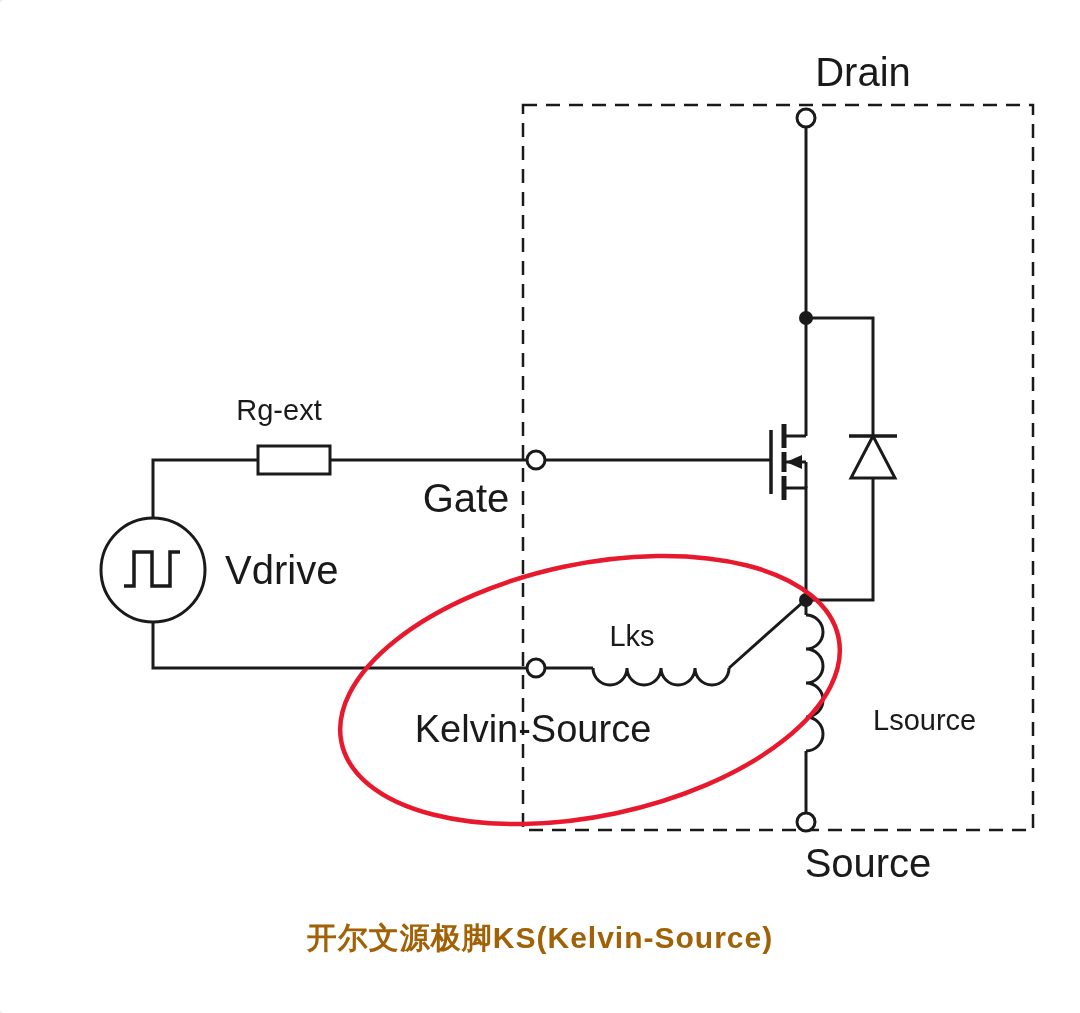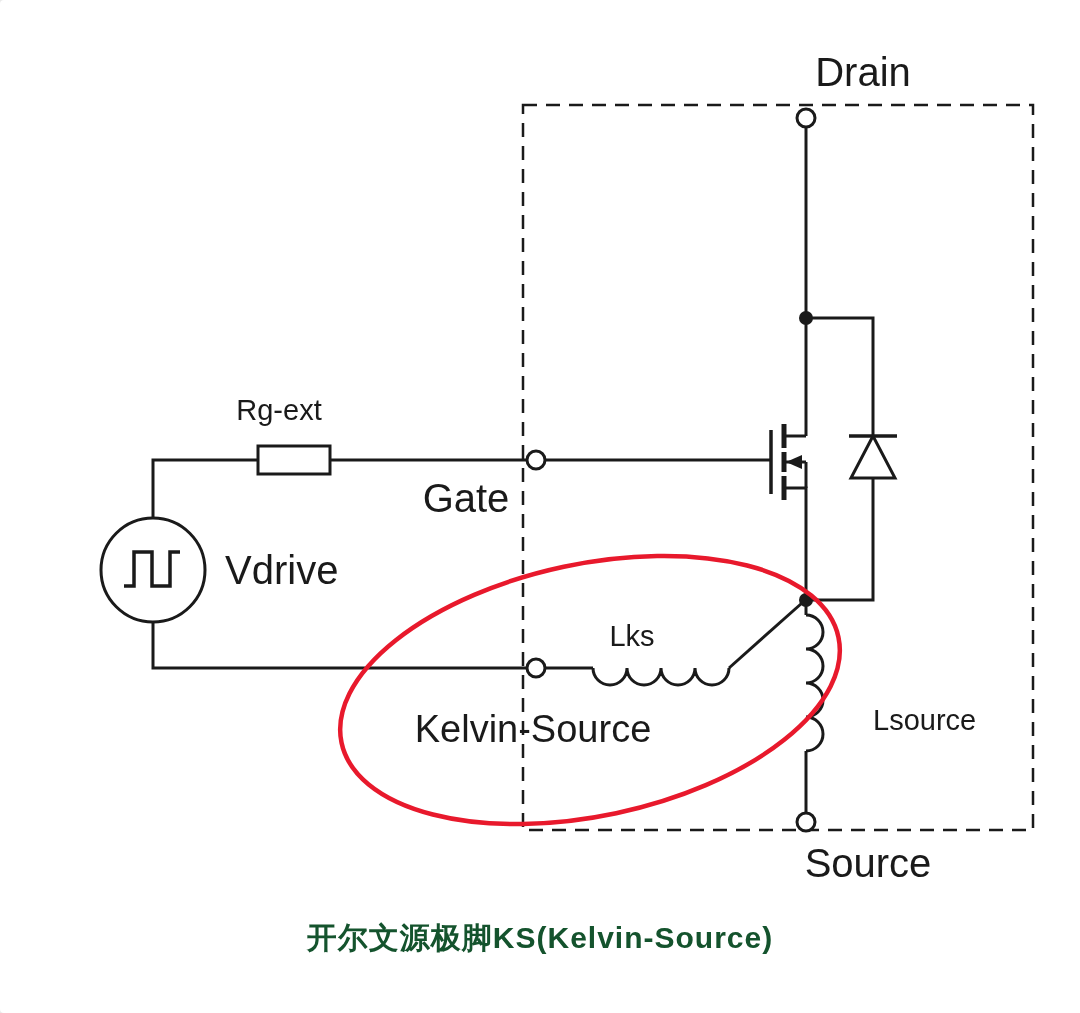--- a/index.html
+++ b/index.html
@@ -26,21 +26,21 @@
   .schem-label-sm { font-size: 29px; }
   .caption {
     position: absolute;
     left: 0;
     top: 918px;
     width: 1080px;
     text-align: center;
     font-size: 30px;
     font-weight: bold;
     letter-spacing: 1px;
-    color: #14532d;
+    color: #a16207;
     font-family: "Liberation Sans", "DejaVu Sans", sans-serif;
   }
 </style>
 </head>
 <body>
 
 <div class="card">
 
   <svg width="1080" height="1013" viewBox="0 0 1080 1013">
 

